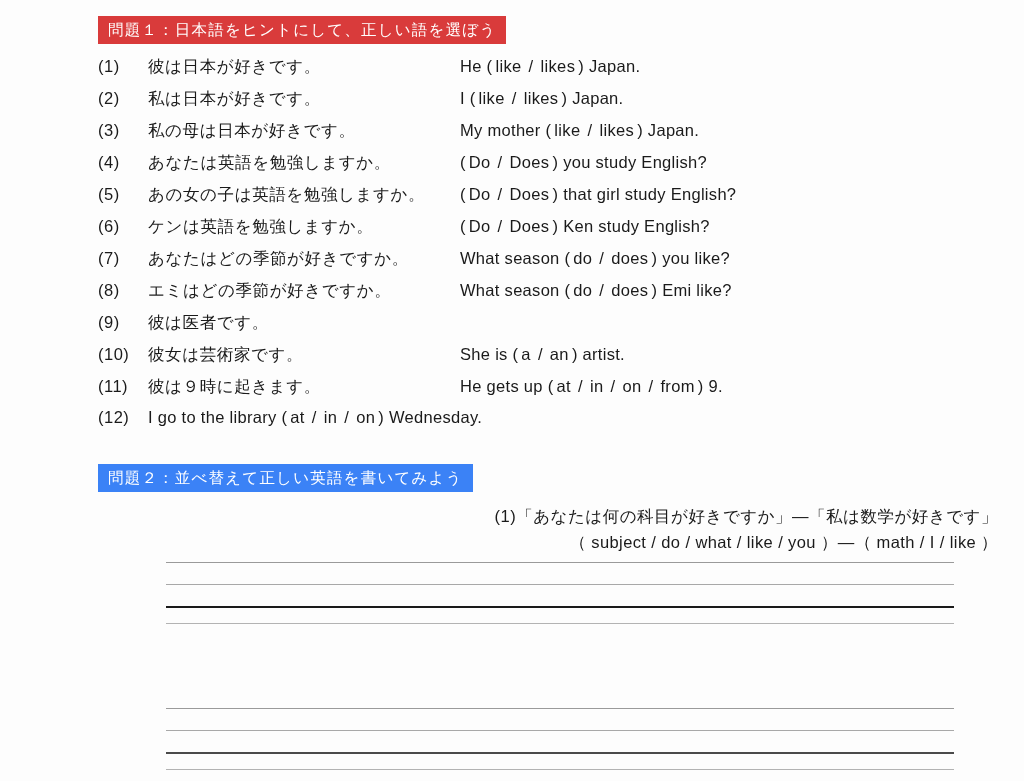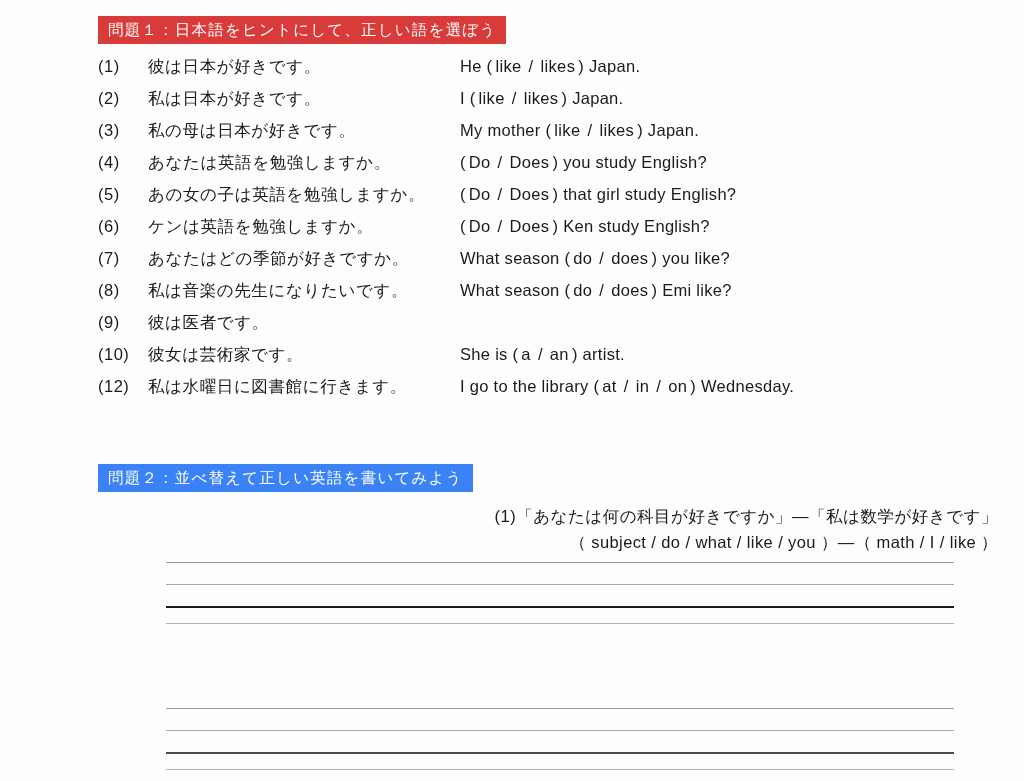--- a/index.html
+++ b/index.html
@@ -165,35 +165,39 @@
           <span class="q-jp">ケンは英語を勉強しますか。</span>
           <span class="q-en"><span class="paren">(</span><span class="opt">Do</span><span class="slash">/</span><span class="opt">Does</span><span class="paren">) Ken study English?</span></span>
         </div>
         <div class="q-row">
           <span class="q-num">(7)</span>
           <span class="q-jp">あなたはどの季節が好きですか。</span>
           <span class="q-en"><span class="paren">What season (</span><span class="opt">do</span><span class="slash">/</span><span class="opt">does</span><span class="paren">) you like?</span></span>
         </div>
         <div class="q-row">
           <span class="q-num">(8)</span>
-          <span class="q-jp">私は音楽の先生になりたいです。</span>
+          <span class="q-jp">エミはどの季節が好きですか。</span>
           <span class="q-en"><span class="paren">What season (</span><span class="opt">do</span><span class="slash">/</span><span class="opt">does</span><span class="paren">) Emi like?</span></span>
         </div>
         <div class="q-row">
           <span class="q-num">(9)</span>
           <span class="q-jp">彼は医者です。</span>
         </div>
         <div class="q-row">
           <span class="q-num">(10)</span>
           <span class="q-jp">彼女は芸術家です。</span>
           <span class="q-en"><span class="paren">She is (</span><span class="opt">a</span><span class="slash">/</span><span class="opt">an</span><span class="paren">) artist.</span></span>
         </div>
         <div class="q-row">
+          <span class="q-num">(11)</span>
+          <span class="q-jp">彼は９時に起きます。</span>
+          <span class="q-en"><span class="paren">He gets up (</span><span class="opt">at</span><span class="slash">/</span><span class="opt">in</span><span class="slash">/</span><span class="opt">on</span><span class="slash">/</span><span class="opt">from</span><span class="paren">) 9.</span></span>
+        </div>
+        <div class="q-row">
           <span class="q-num">(12)</span>
-          <span class="q-jp">私は水曜日に図書館に行きます。</span>
           <span class="q-en"><span class="paren">I go to the library (</span><span class="opt">at</span><span class="slash">/</span><span class="opt">in</span><span class="slash">/</span><span class="opt">on</span><span class="paren">) Wednesday.</span></span>
         </div>
       </div>
   </div>
 
   <div id="section2">
 
     <div class="banner-wrap">
       <span class="banner" style="background: #3b82f6; color: rgb(255, 255, 255);">問題２：並べ替えて正しい英語を書いてみよう</span>
     </div>

